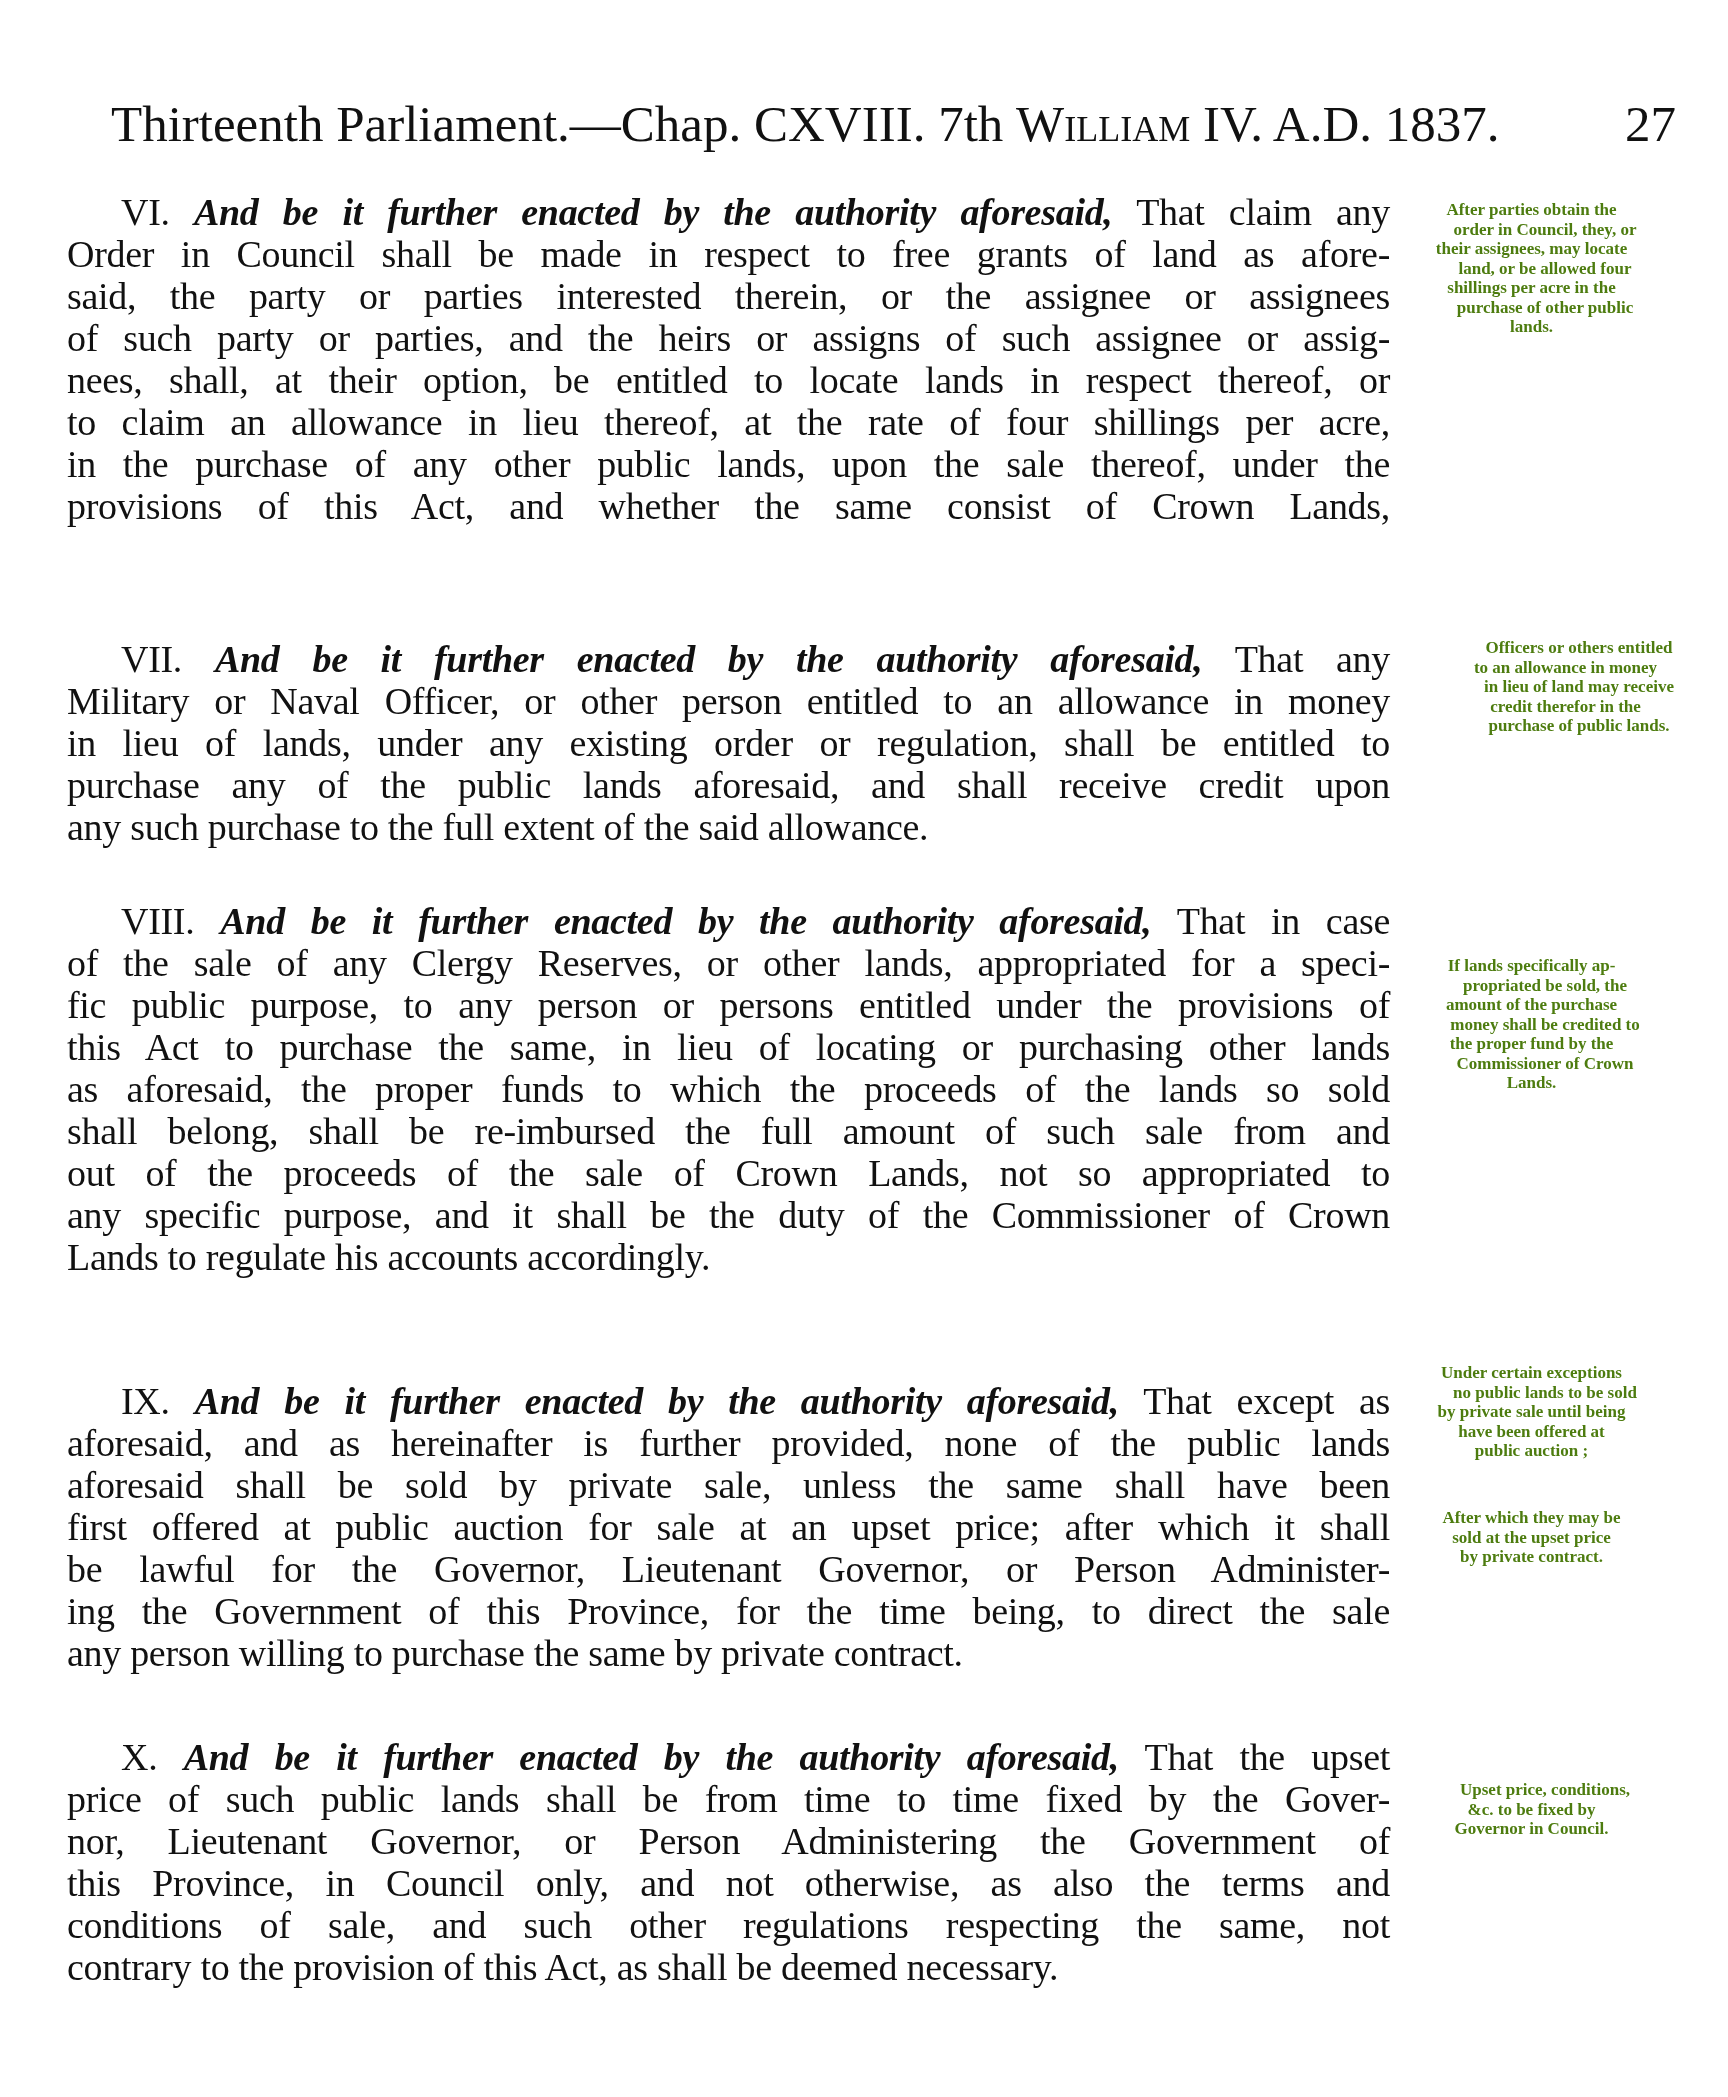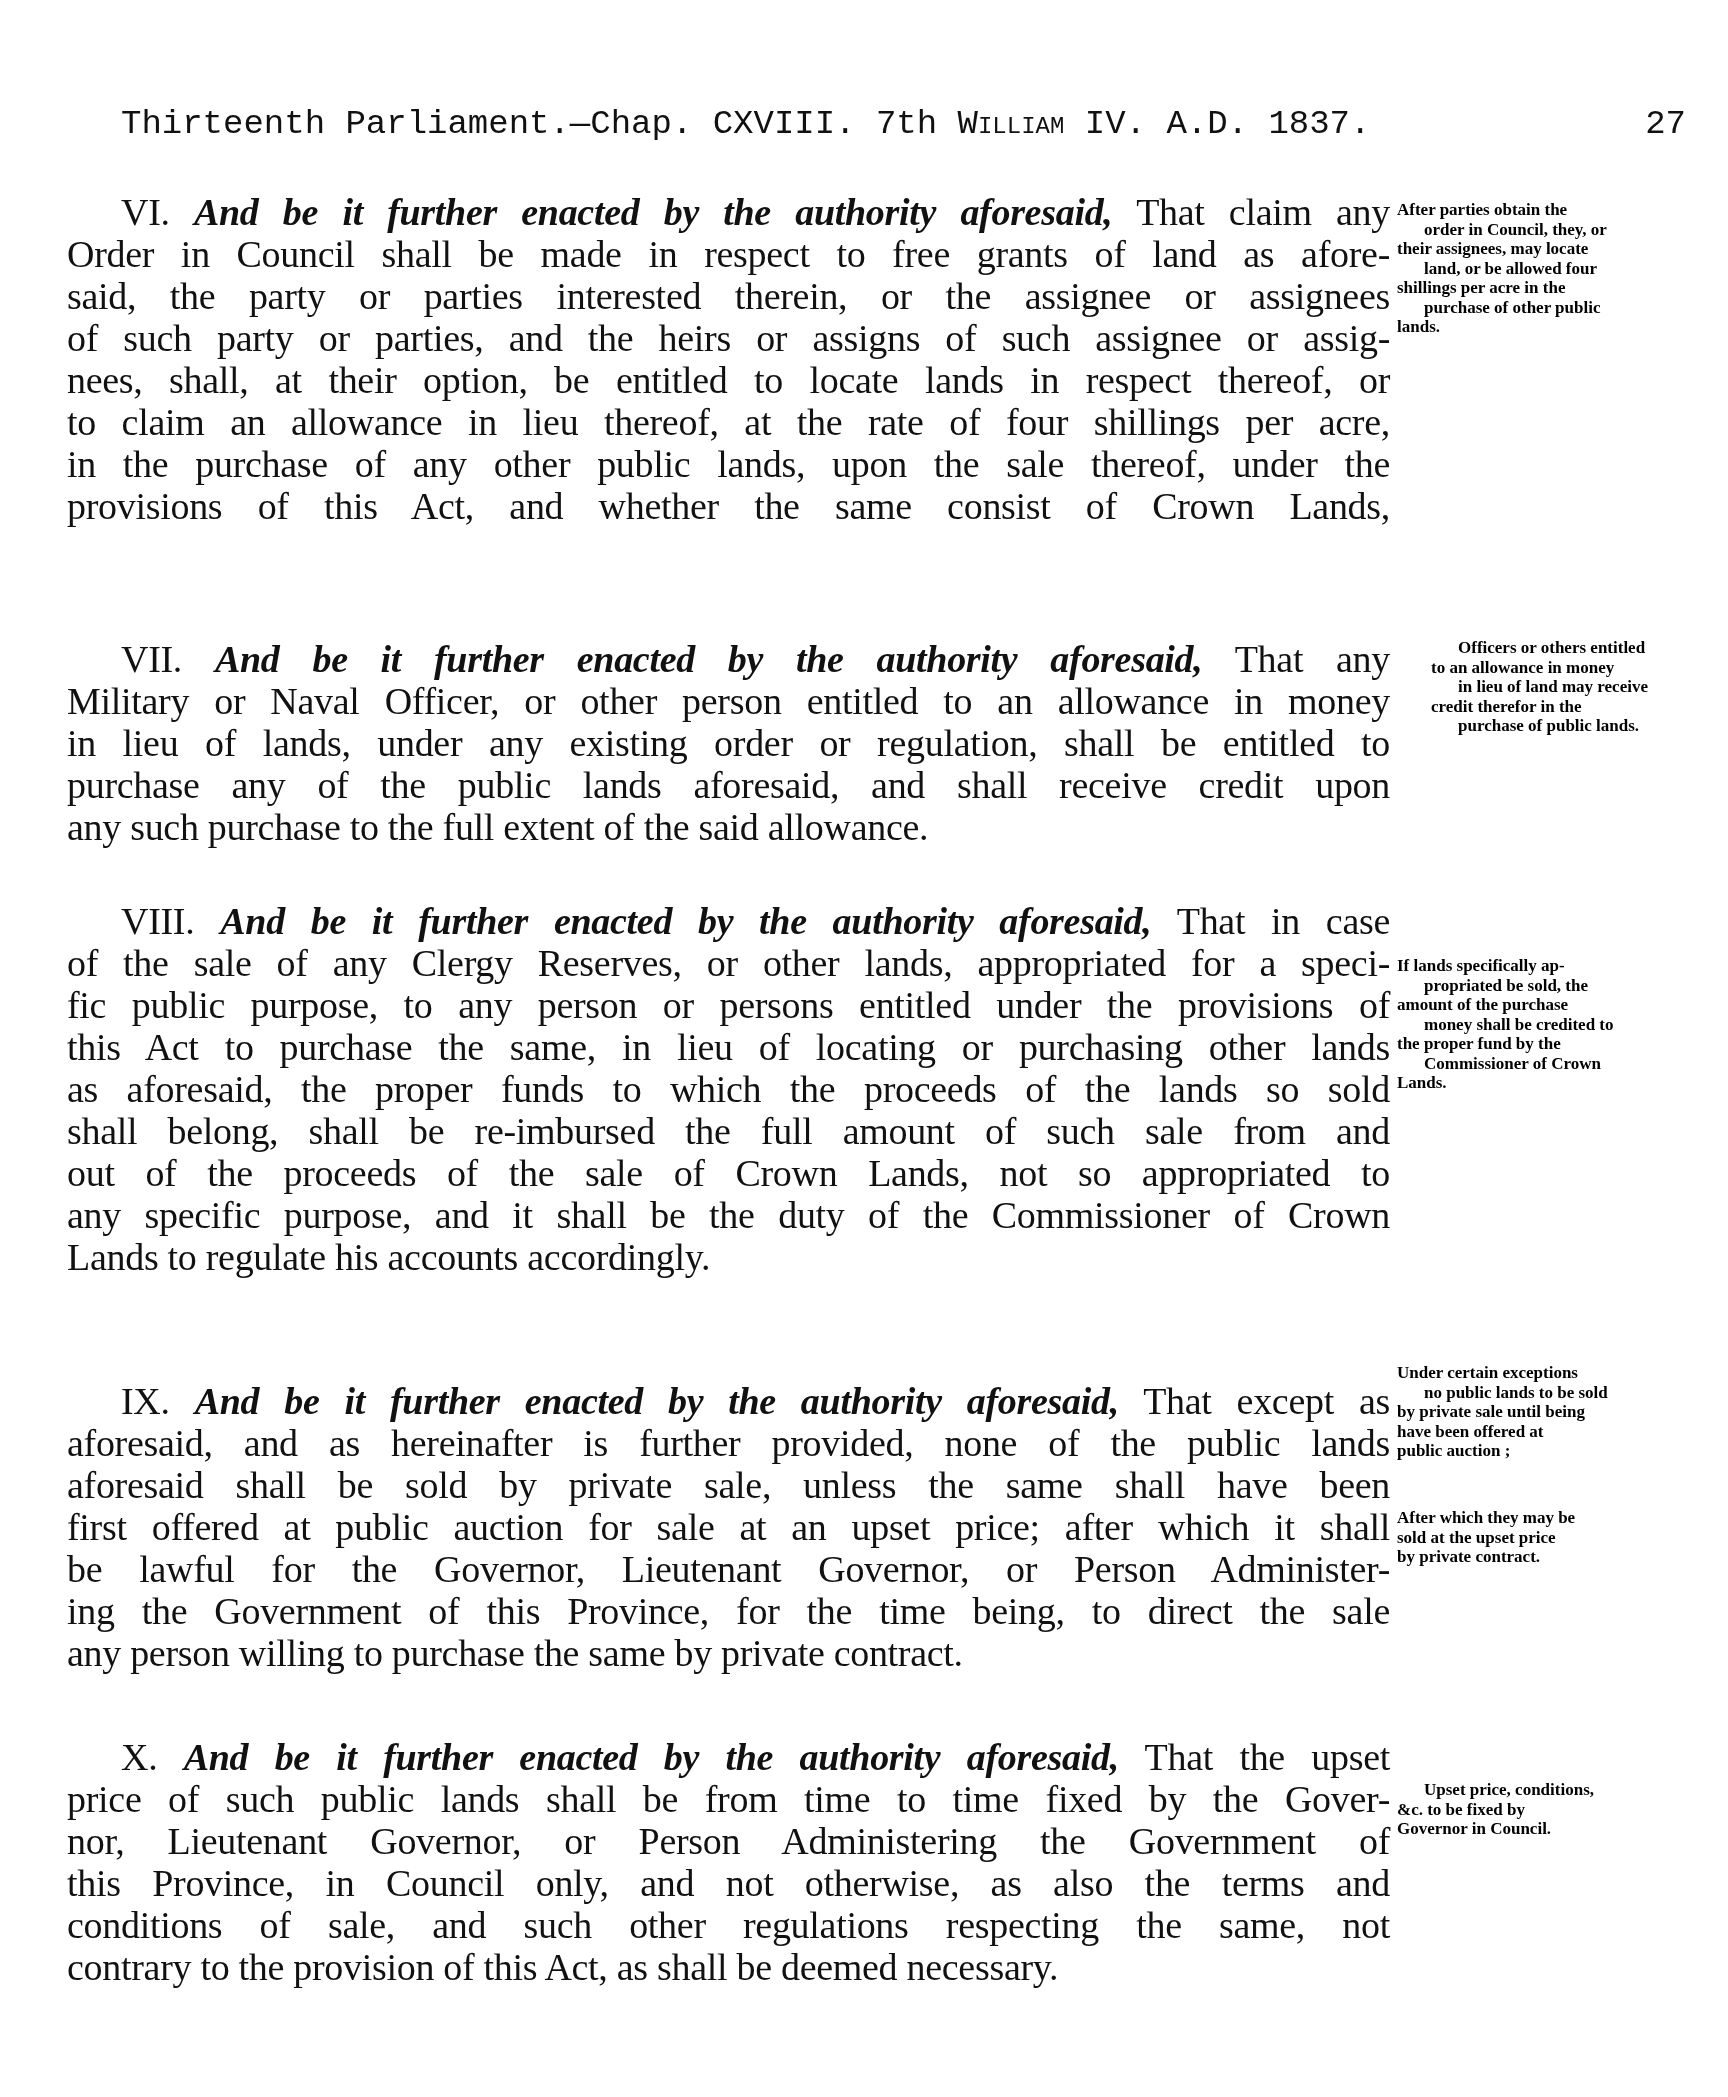--- a/index.html
+++ b/index.html
@@ -2,42 +2,42 @@
 <html style="font-size:10.7px"><head>
 <meta charset="utf-8">
 <style>
   html, body { margin: 0; padding: 0; background: #ffffff; }
   body {
     width: 1729px; height: 2097px; position: relative; overflow: hidden;
     color: #111111;
     font-family: "Liberation Serif", "DejaVu Serif", serif;
   }
   .running-head {
-    position: absolute; left: 121px; top: 101px; width: 1565px; height: 47px;
-    font-size: 34px; line-height: 47px; font-family: Liberation Mono, monospace;
+    position: absolute; left: 111px; top: 101px; width: 1565px; height: 47px;
+    font-size: 51px; line-height: 47px;
   }
   .running-head .title { position: absolute; left: 0; top: 0; }
   .running-head .sc { font-variant: small-caps; }
   .running-head .page-num { position: absolute; right: 0; top: 0; }
 
   .section { position: absolute; left: 67px; width: 1323px; }
   .body-text {
     font-size: 38px; line-height: 42px; text-align: justify;
     text-align-last: left; letter-spacing: -0.3px;
   }
   .body-text .first { text-indent: 54px; }
   .body-text .num { font-style: normal; }
   .body-text .enact { font-style: italic; font-weight: bold; }
   .line { display: block; white-space: nowrap; text-align: justify; text-align-last: justify; }
   .line.last { text-align-last: left; }
 
   .margin-note {
     position: absolute; left: 1397px; width: 269px;
     font-family: "Liberation Serif", "DejaVu Serif", serif;
-    font-weight: bold; font-size: 17px; line-height: 19.5px; color: #000000;
+    font-weight: bold; font-size: 17px; line-height: 19.5px; color: #4d7c0f; text-align: center;
   }
   .margin-note .ml { display: block; white-space: nowrap; }
   .margin-note .indent { padding-left: 27px; }
 </style>
 </head>
 <body>
 
 <div class="running-head">
   <span class="title"><span>Thirteenth Parliament.—Chap. CXVIII. 7th </span><span class="sc">William</span><span> IV. A.D. 1837.</span></span>
   <span class="page-num">27</span>

